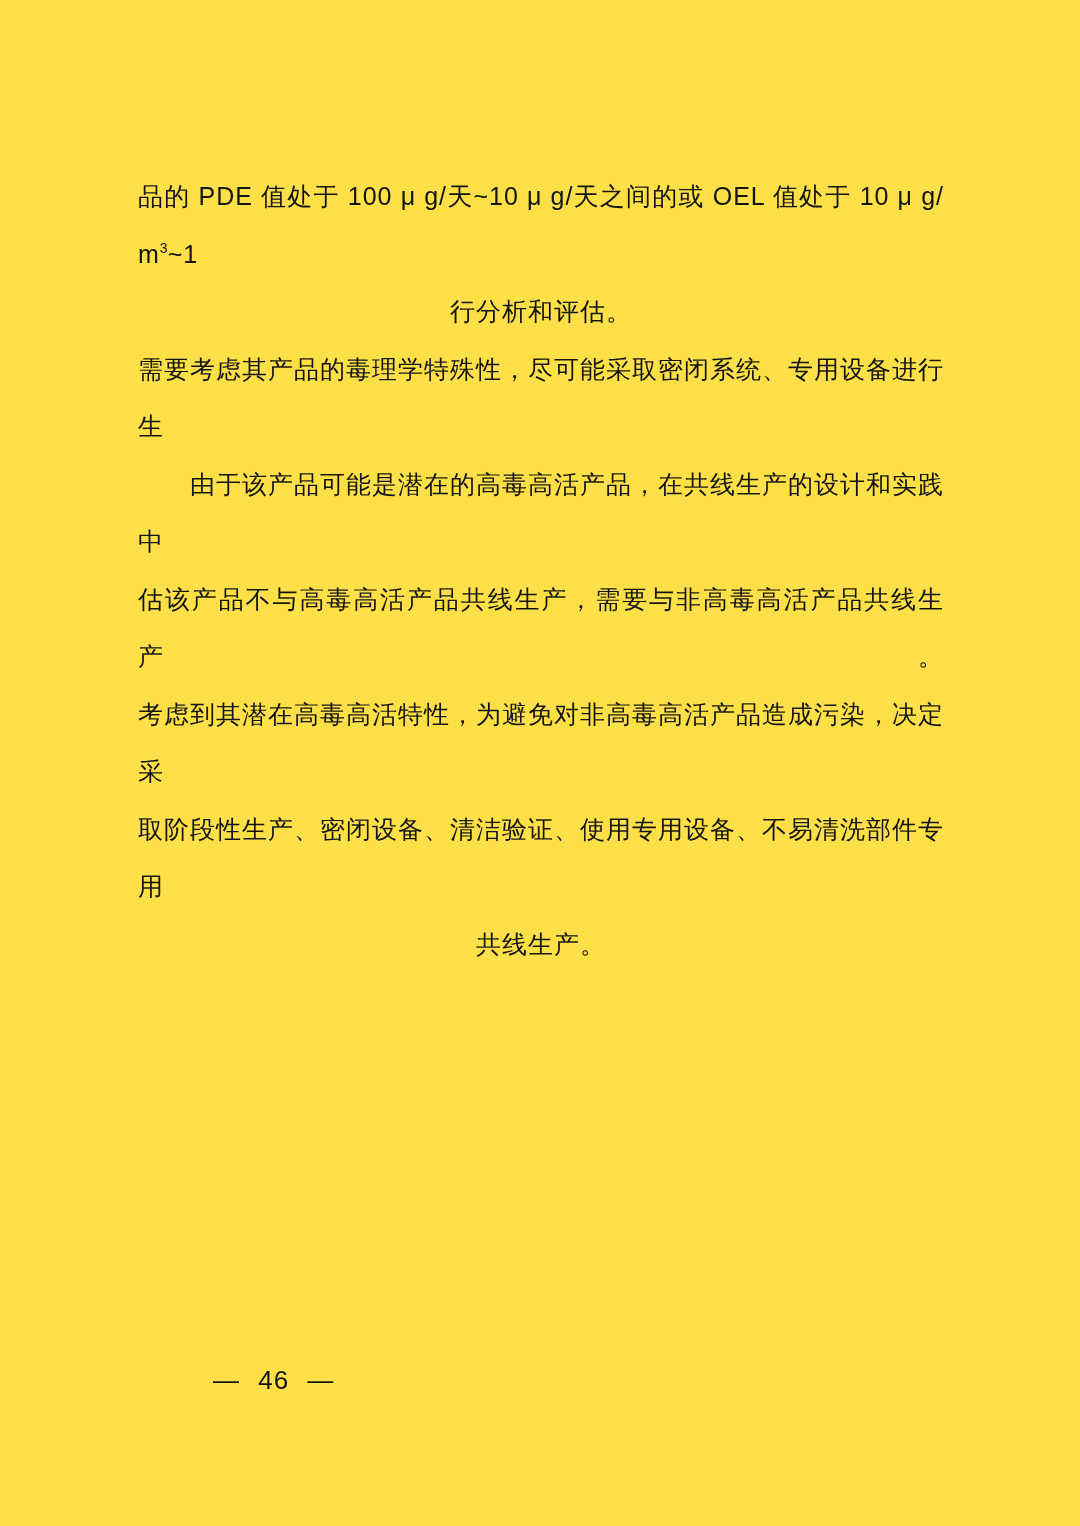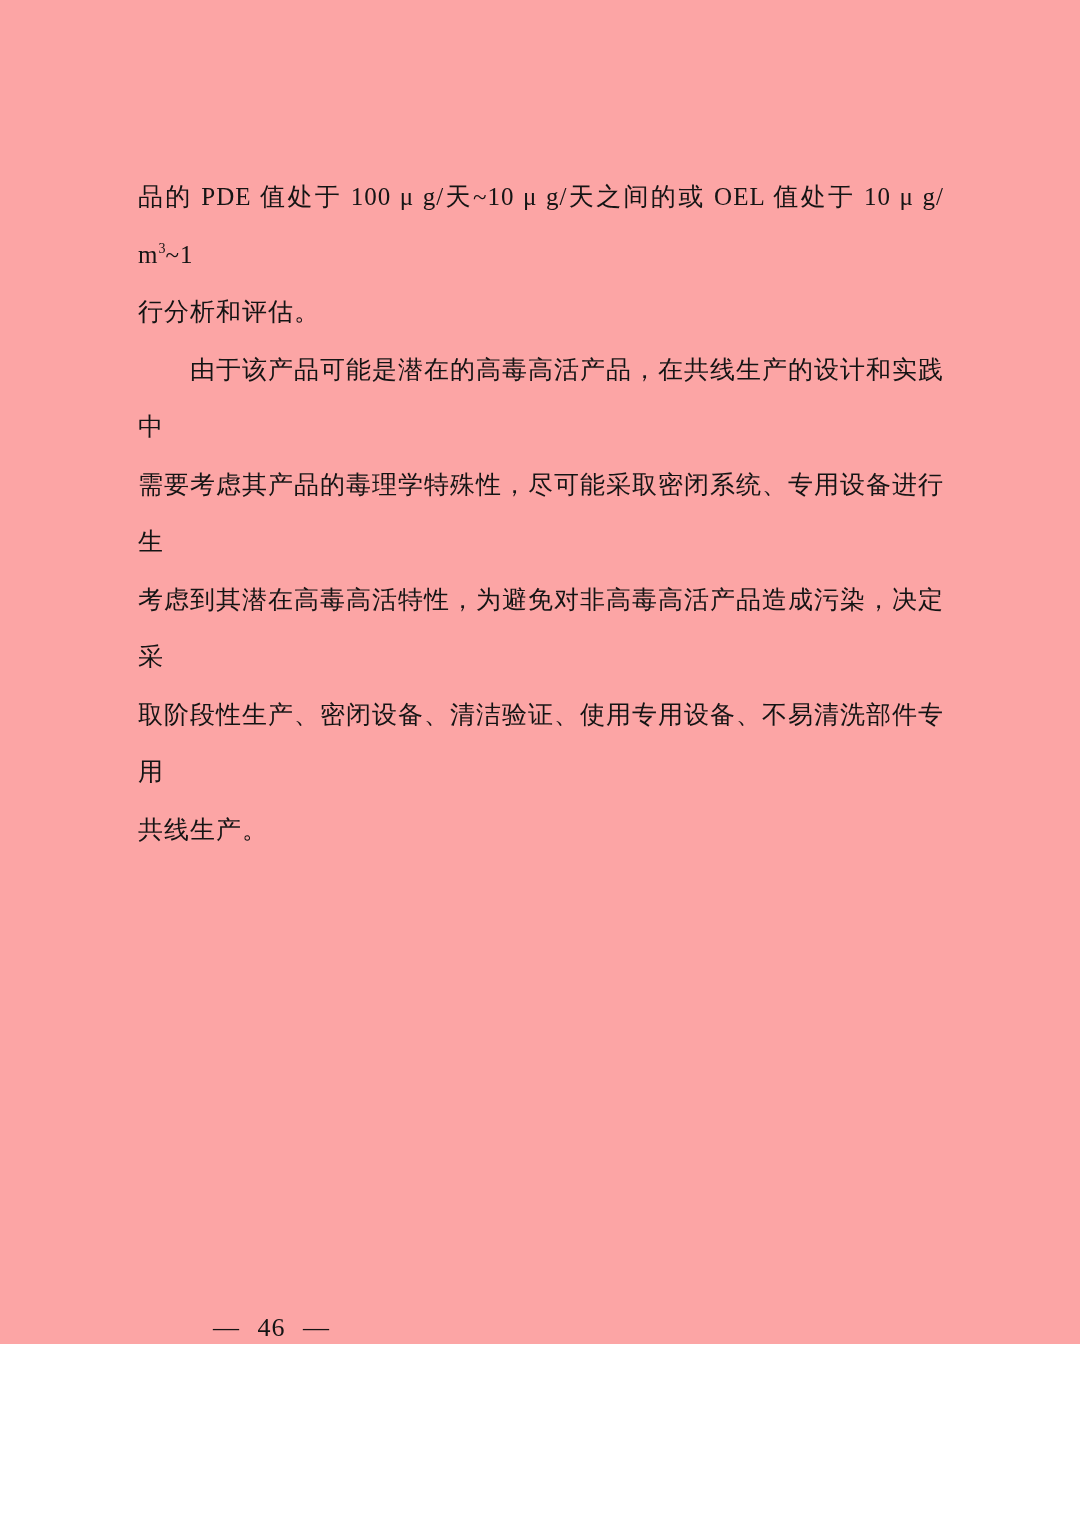--- a/index.html
+++ b/index.html
@@ -3,80 +3,81 @@
 <meta charset="utf-8">
 <style>
   html, body {
     margin: 0;
     padding: 0;
     background: #ffffff;
   }
   .page {
     position: relative;
     width: 1080px;
-    height: 1344px;
-    background: #fca5a5;
+    height: 1526px;
+    background: #fde047;
     overflow: hidden;
-    font-family: Liberation Serif, serif;
+    font-family: Liberation Sans, sans-serif;
     color: #141414;
   }
   .doc-body {
     position: absolute;
     left: 138px;
     top: 168px;
     width: 806px;
     font-size: 25px;
     line-height: 57.5px;
     letter-spacing: 1px;
   }
   .paragraph {
     margin: 0;
   }
   .line {
     white-space: nowrap;
-    text-align: left;
+    text-align: center;
   }
   .line.justify {
     white-space: normal;
     text-align: justify;
     text-align-last: justify;
     text-justify: inter-character;
   }
   .line.indent {
     text-indent: 52px;
   }
   .line sup {
     font-size: 14px;
     line-height: 0;
     vertical-align: 10px;
     letter-spacing: 0;
   }
   .footer {
     position: absolute;
     left: 213px;
-    top: 1308px;
+    top: 1360px;
     font-size: 26px;
     line-height: 40px;
     word-spacing: 10px;
     letter-spacing: 1px;
     color: #141414;
   }
 </style>
 </head>
 <body>
 
 <div class="page">
   <div class="doc-body">
       <div class="paragraph">
         <div class="line justify"><span>品的 PDE 值处于 100 μ g/天~10 μ g/天之间的或 OEL 值处于 10 μ g/ m</span><sup>3</sup><span>~1</span></div>
         <div class="line"><span>行分析和评估。</span></div>
       </div>
       <div class="paragraph">
+        <div class="line justify"><span>需要考虑其产品的毒理学特殊性，尽可能采取密闭系统、专用设备进行生</span></div>
         <div class="line justify indent"><span>由于该产品可能是潜在的高毒高活产品，在共线生产的设计和实践中</span></div>
-        <div class="line justify"><span>需要考虑其产品的毒理学特殊性，尽可能采取密闭系统、专用设备进行生</span></div>
+        <div class="line justify"><span>估该产品不与高毒高活产品共线生产，需要与非高毒高活产品共线生产。</span></div>
         <div class="line justify"><span>考虑到其潜在高毒高活特性，为避免对非高毒高活产品造成污染，决定采</span></div>
         <div class="line justify"><span>取阶段性生产、密闭设备、清洁验证、使用专用设备、不易清洗部件专用</span></div>
         <div class="line"><span>共线生产。</span></div>
       </div>
     </div>
   <div class="footer">
     <span>— 46 —</span>
   </div>
 </div>
 

